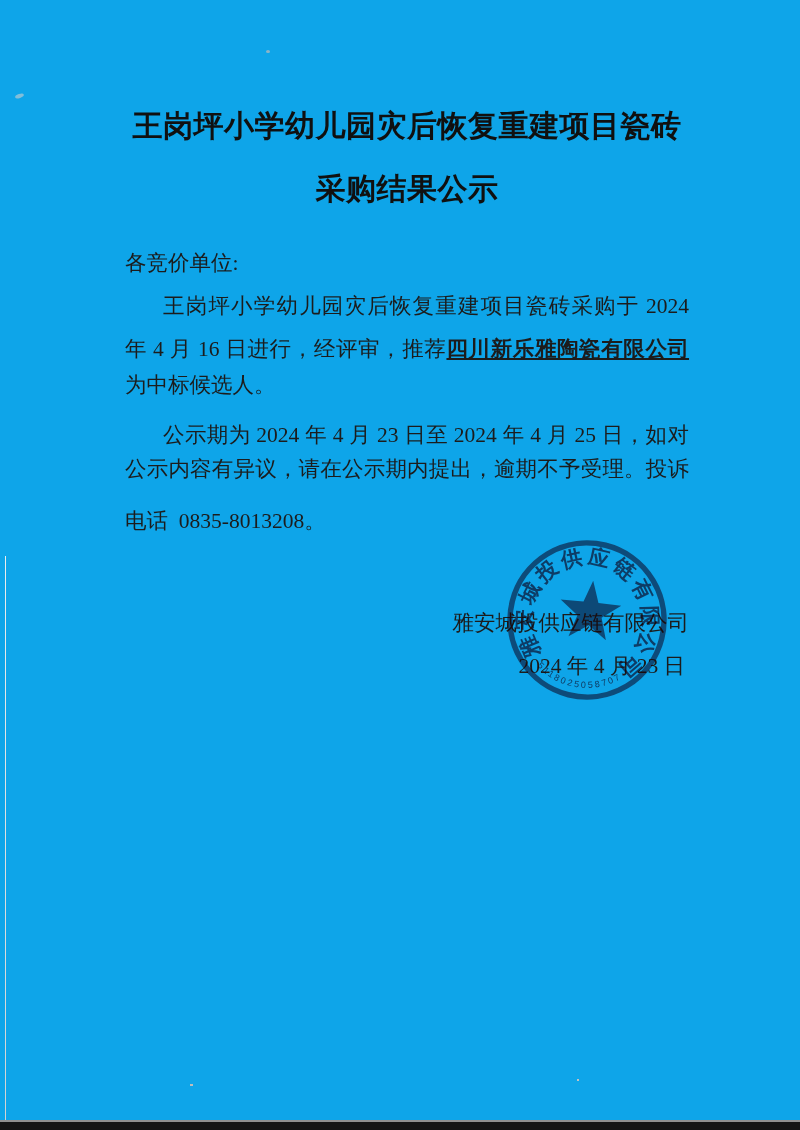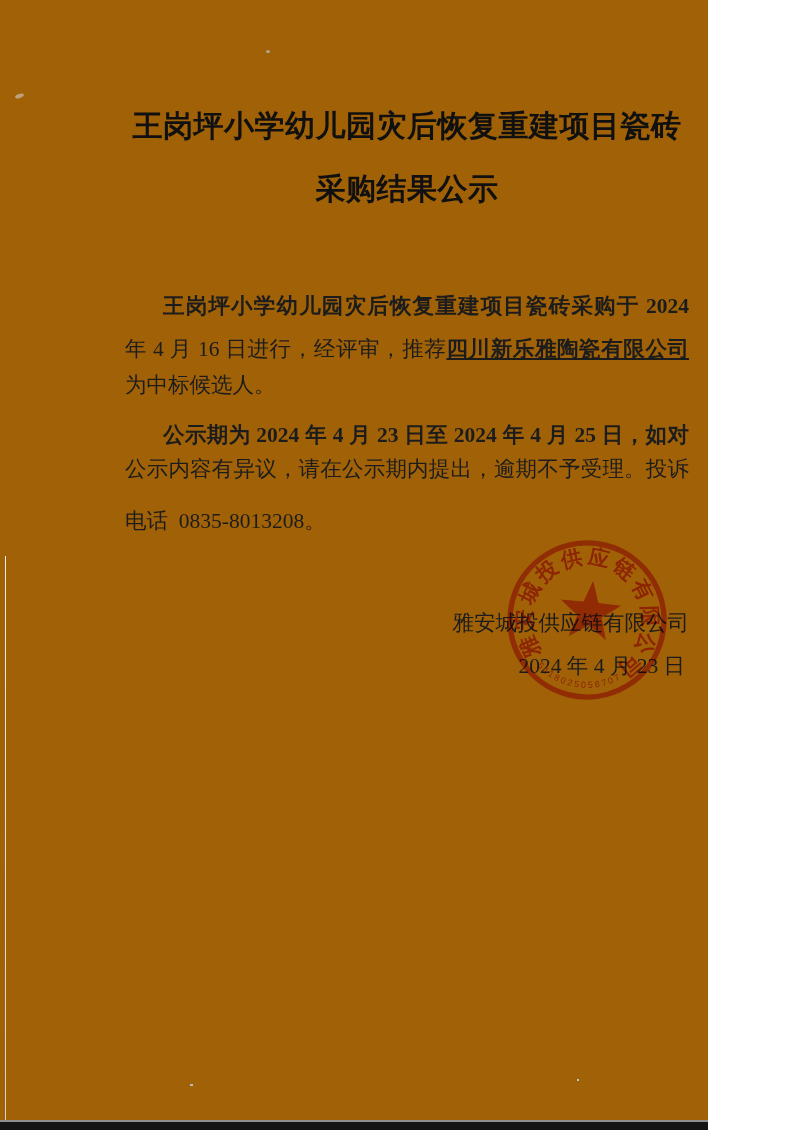--- a/index.html
+++ b/index.html
@@ -1,37 +1,37 @@
 <!DOCTYPE html>
 <html><head>
 <meta charset="utf-8">
 <style>
   html,body { margin:0; padding:0; background:#ffffff; }
   .page {
-    position:relative; width:708px; height:1130px; margin:0;
-    background:#a16207; overflow:hidden;
+    position:relative; width:800px; height:1130px; margin:0;
+    background:#0ea5e9; overflow:hidden;
     font-family:"Liberation Serif", serif; color:#1b1b1b;
   }
 
   
   .title-line {
     position:absolute; left:14px; width:786px; text-align:center;
     font-family:"Liberation Sans", sans-serif; font-weight:bold;
     font-size:30px; line-height:36px; color:#101010; letter-spacing:0.5px;
   }
   .title-line1 { top:108px; }
   .title-line2 { top:171px; }
 
   
   .body-line {
     position:absolute; left:125px; width:564px; height:43px;
     line-height:43px; font-size:21.5px; color:#1c1c1c;
   }
   .just { text-align:justify; text-align-last:justify; }
-  .indent { text-indent:38px;font-weight:bold; }
+  .indent { text-indent:38px; }
   .pre { white-space:pre-wrap; }
   .ln1 { top:242px; }
   .ln2 { top:285px; }
   .ln3 { top:328px; }
   .ln4 { top:364px; }
   .ln5 { top:414px; }
   .ln6 { top:448px; }
   .ln7 { top:500px; }
   .bold-co { font-weight:bold;text-decoration:underline; }
 
@@ -65,20 +65,21 @@
   .speck4 { left:577px; top:1079px; width:2px; height:2px; background:#c4c4c4; }
 </style>
 </head>
 <body>
 
 <div class="page">
 
   <div class="title-line title-line1">王岗坪小学幼儿园灾后恢复重建项目瓷砖</div>
   <div class="title-line title-line2">采购结果公示</div>
 
+  <div class="body-line ln1 pre">各竞价单位:</div>
 
   <div class="body-line ln2 just indent">王岗坪小学幼儿园灾后恢复重建项目瓷砖采购于 2024</div>
 
   <div class="body-line ln3 just"><span>年 4 月 16 日进行，经评审，推荐</span><span class="bold-co">四川新乐雅陶瓷有限公司</span></div>
 
   <div class="body-line ln4 pre">为中标候选人。</div>
 
   <div class="body-line ln5 just indent">公示期为 2024 年 4 月 23 日至 2024 年 4 月 25 日，如对</div>
 
   <div class="body-line ln6 just">公示内容有异议，请在公示期内提出，逾期不予受理。投诉</div>

